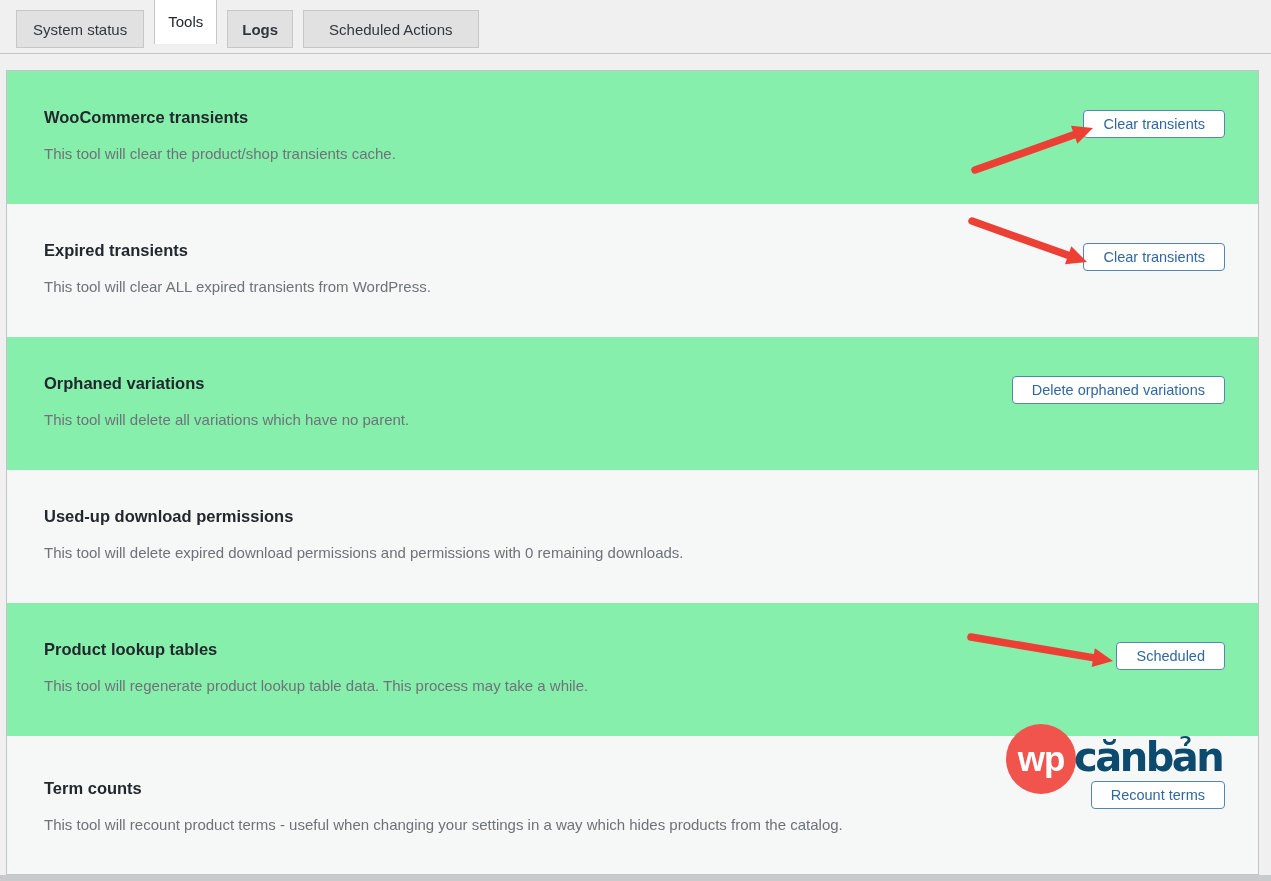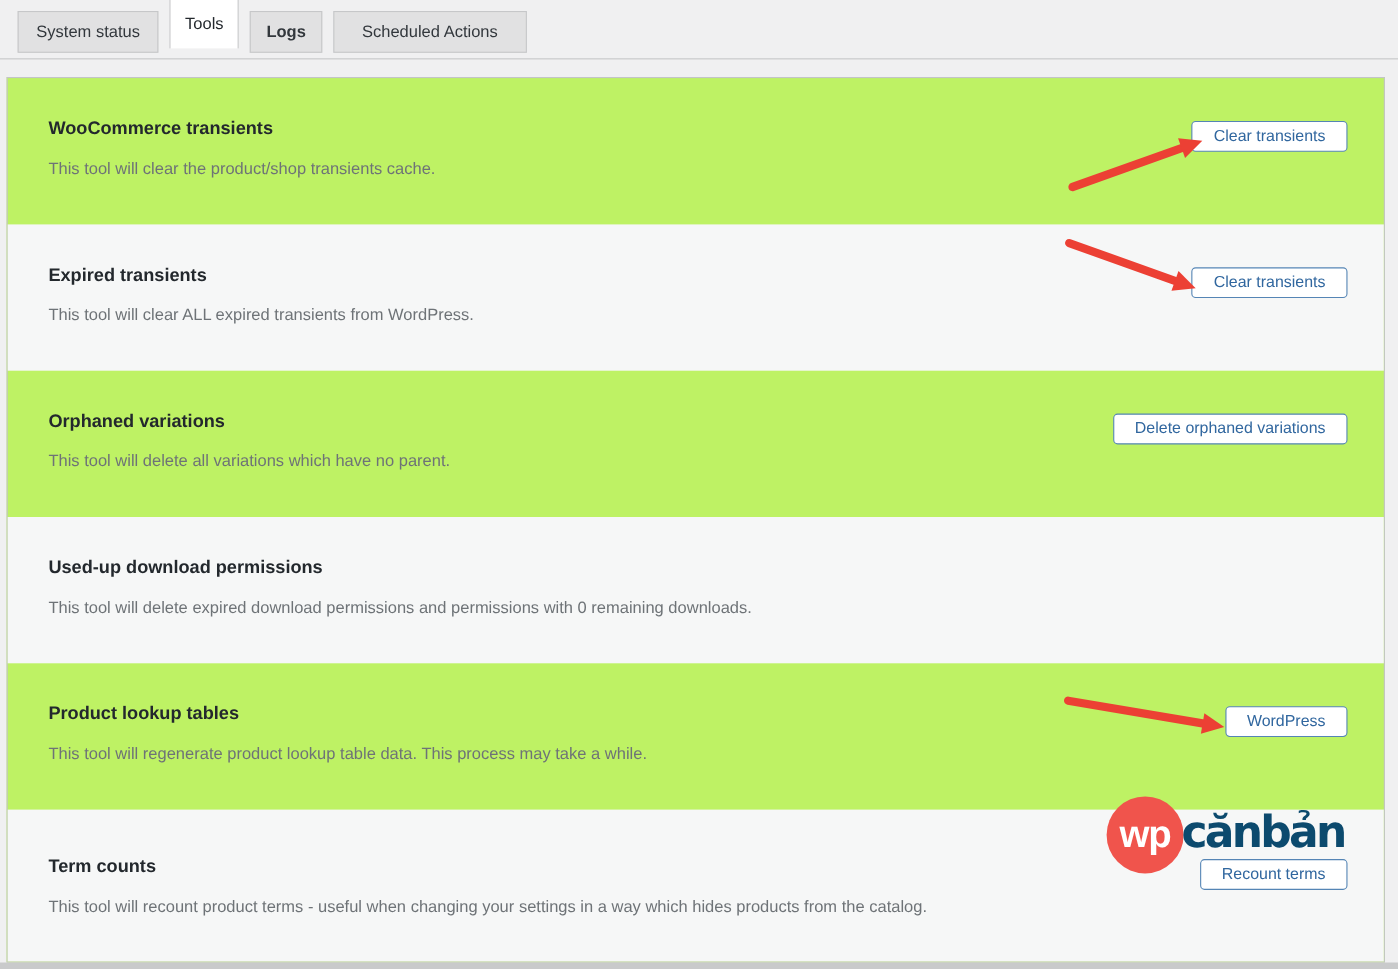--- a/index.html
+++ b/index.html
@@ -15,21 +15,21 @@
          padding:0 16px; margin-right:10px; cursor:pointer; white-space:nowrap; }
   .tab.active { position:relative; z-index:2; margin-top:-2px; height:46px; line-height:46px;
                 background:#ffffff; border:1px solid #c5c6c8; border-bottom:none;
                 font-weight:400; color:#23282d; }
   .tab:nth-child(2){ padding:0 13px; }
   .tab:nth-child(3){ padding:0 14px;font-weight:bold; }
   .tab:nth-child(4){ padding:0 25px; }
 
   
   .content { position:absolute; left:6px; right:12px; top:70px; height:805px;
-             background:#bef264; border:1px solid #c3c4c7; display:flex; flex-direction:column; }
+             background:#86efac; border:1px solid #c3c4c7; display:flex; flex-direction:column; }
   .tool-row { min-height:133px; padding:36px 33px 18px 37px;
               display:flex; justify-content:space-between; align-items:flex-start; }
   .tool-row:nth-child(even){ background:#f6f7f7; }
   .tool-row.last { flex:1; padding-top:42px; }
   .tool-title { font-size:16.5px; font-weight:600; color:#23282d; margin:0 0 13px 0; line-height:21px; }
   .tool-desc  { font-size:15px; color:#6e7377; line-height:25px; max-width:835px; }
   .tool-btn   { margin-top:3px; height:28px; padding:0 19px; background:#ffffff;
                 border:1.5px solid #5585b5; border-radius:4px; color:#31679f;
                 font-size:14.5px; font-family:"Liberation Sans", sans-serif;
                 cursor:pointer; white-space:nowrap; }
@@ -93,21 +93,21 @@
         <h2 class="tool-title">Used-up download permissions</h2>
         <div class="tool-desc">This tool will delete expired download permissions and permissions with 0 remaining downloads.</div>
       </div>
     </div>
 
     <div class="tool-row">
       <div>
         <h2 class="tool-title">Product lookup tables</h2>
         <div class="tool-desc">This tool will regenerate product lookup table data. This process may take a while.</div>
       </div>
-      <button class="tool-btn">WordPress</button>
+      <button class="tool-btn">Scheduled</button>
     </div>
 
     <div class="tool-row last">
       <div>
         <h2 class="tool-title">Term counts</h2>
         <div class="tool-desc">This tool will recount product terms - useful when changing your settings in a way which hides products from the catalog.</div>
       </div>
       <button class="tool-btn">Recount terms</button>
     </div>
 

